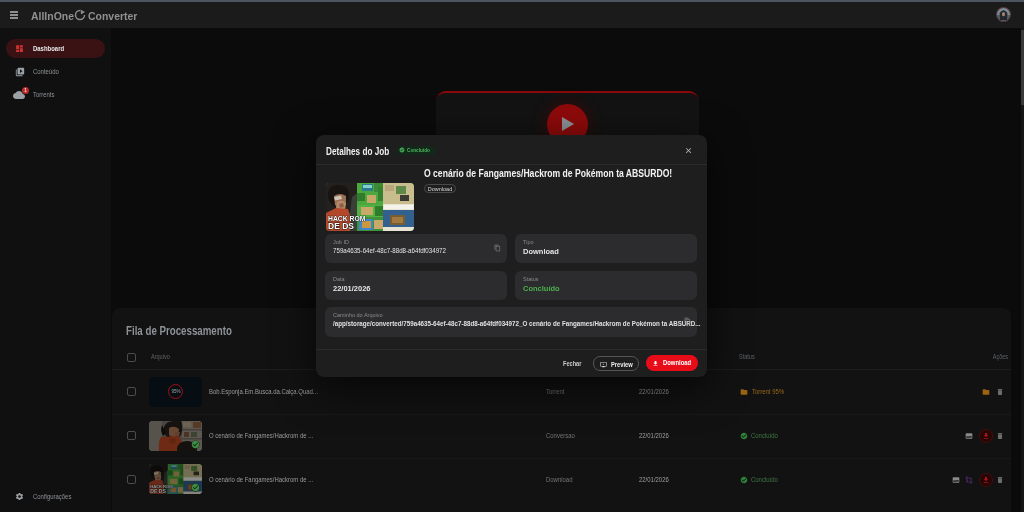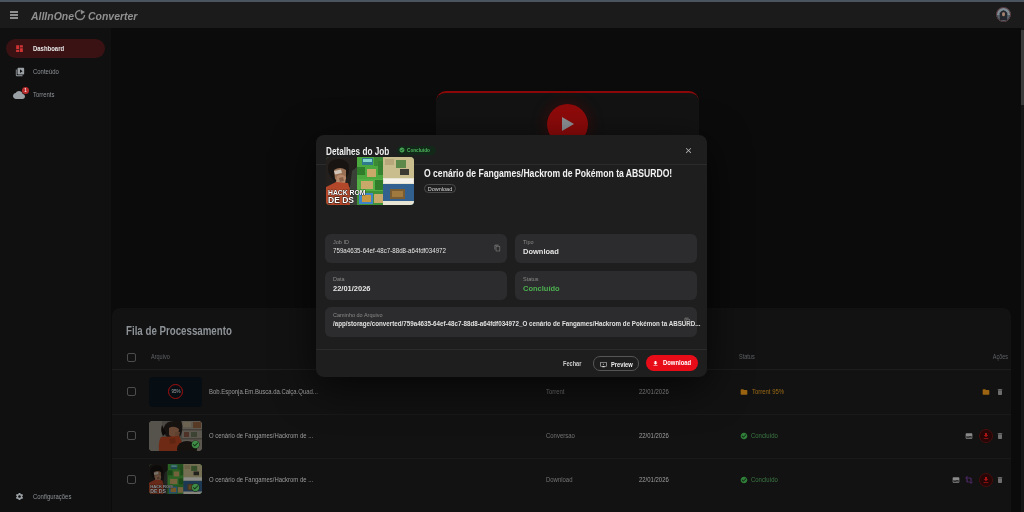--- a/index.html
+++ b/index.html
@@ -9,21 +9,21 @@
 .abs { position:absolute; }
 .tx { transform:scaleX(0.85); transform-origin:0 50%; white-space:nowrap; }
 .txr { transform:scaleX(0.85); transform-origin:100% 50%; white-space:nowrap; }
 </style>
 </head>
 <body>
 <div id="root">
 
   <div class="abs" style="left:0;top:0;width:1024px;height:2px;background:#4b5560;"></div>
 
-  <div class="abs" style="left:0;top:2px;width:1024px;height:26px;background:#1b1b1b;font-style:italic;">
+  <div class="abs" style="left:0;top:2px;width:1024px;height:26px;background:#1b1b1b;">
 
     <div class="abs" style="left:10px;top:9px;width:8px;height:1.6px;background:#8f8f8f;"></div>
     <div class="abs" style="left:10px;top:12px;width:8px;height:1.6px;background:#8f8f8f;"></div>
     <div class="abs" style="left:10px;top:15px;width:8px;height:1.6px;background:#8f8f8f;"></div>
 
     <div class="abs tx" style="left:31px;top:6px;height:16px;line-height:16px;font-size:11px;font-weight:bold;color:#909090;transform:scaleX(0.95);">AllInOne</div>
     <svg class="abs" style="left:74px;top:7px;" width="12" height="12" viewBox="0 0 24 24">
       <path d="M12 3 A9 9 0 1 0 21 12" fill="none" stroke="#8a8a8a" stroke-width="3"></path>
       <path d="M13 1 L22 6 L14 11 Z" fill="#8a8a8a"></path>
     </svg>
@@ -200,21 +200,21 @@
       <svg class="abs" style="left:2px;top:1.5px;" width="6" height="6" viewBox="0 0 24 24">
           <path fill="#46a553" d="M12 2C6.48 2 2 6.48 2 12s4.48 10 10 10 10-4.48 10-10S17.52 2 12 2zm-2 15l-5-5 1.41-1.41L10 14.17l7.59-7.59L19 8l-9 9z"></path>
         </svg>
       <div class="abs" style="left:10px;top:0;height:9px;line-height:9px;font-size:5.5px;color:#4fb85d;font-weight:bold;"><span class="tx" style="display:inline-block;">Concluído</span></div>
     </div>
     <svg class="abs" style="left:368px;top:11px;" width="9" height="9" viewBox="0 0 24 24">
         <path fill="#b9b9b9" d="M19 6.41 17.59 5 12 10.59 6.41 5 5 6.41 10.59 12 5 17.59 6.41 19 12 13.41 17.59 19 19 17.59 13.41 12z"></path>
       </svg>
     <div class="abs" style="left:0;top:29px;width:391px;height:1px;background:#2b2b2b;"></div>
 
-    <div class="abs" style="left:10px;top:22px;width:88px;height:48px;border-radius:4px;overflow:hidden;">
+    <div class="abs" style="left:10px;top:48px;width:88px;height:48px;border-radius:4px;overflow:hidden;">
       <svg width="88" height="48" viewBox="0 0 88 48">
         <g id="pokethumb">
           <rect width="88" height="48" fill="#47a43c"></rect>
           <rect x="0" y="0" width="31" height="48" fill="#3a3f38"></rect>
           <rect x="31" y="0" width="26" height="22" fill="#4aa83e"></rect>
           <rect x="36" y="1" width="11" height="7" fill="#2e7a8c"></rect>
           <rect x="37" y="2" width="9" height="3" fill="#7fd3c9"></rect>
           <rect x="48" y="0" width="9" height="9" fill="#3c8a34"></rect>
           <rect x="31" y="10" width="8" height="8" fill="#2f7c2a"></rect>
           <rect x="41" y="12" width="9" height="8" fill="#c9a96a"></rect>

